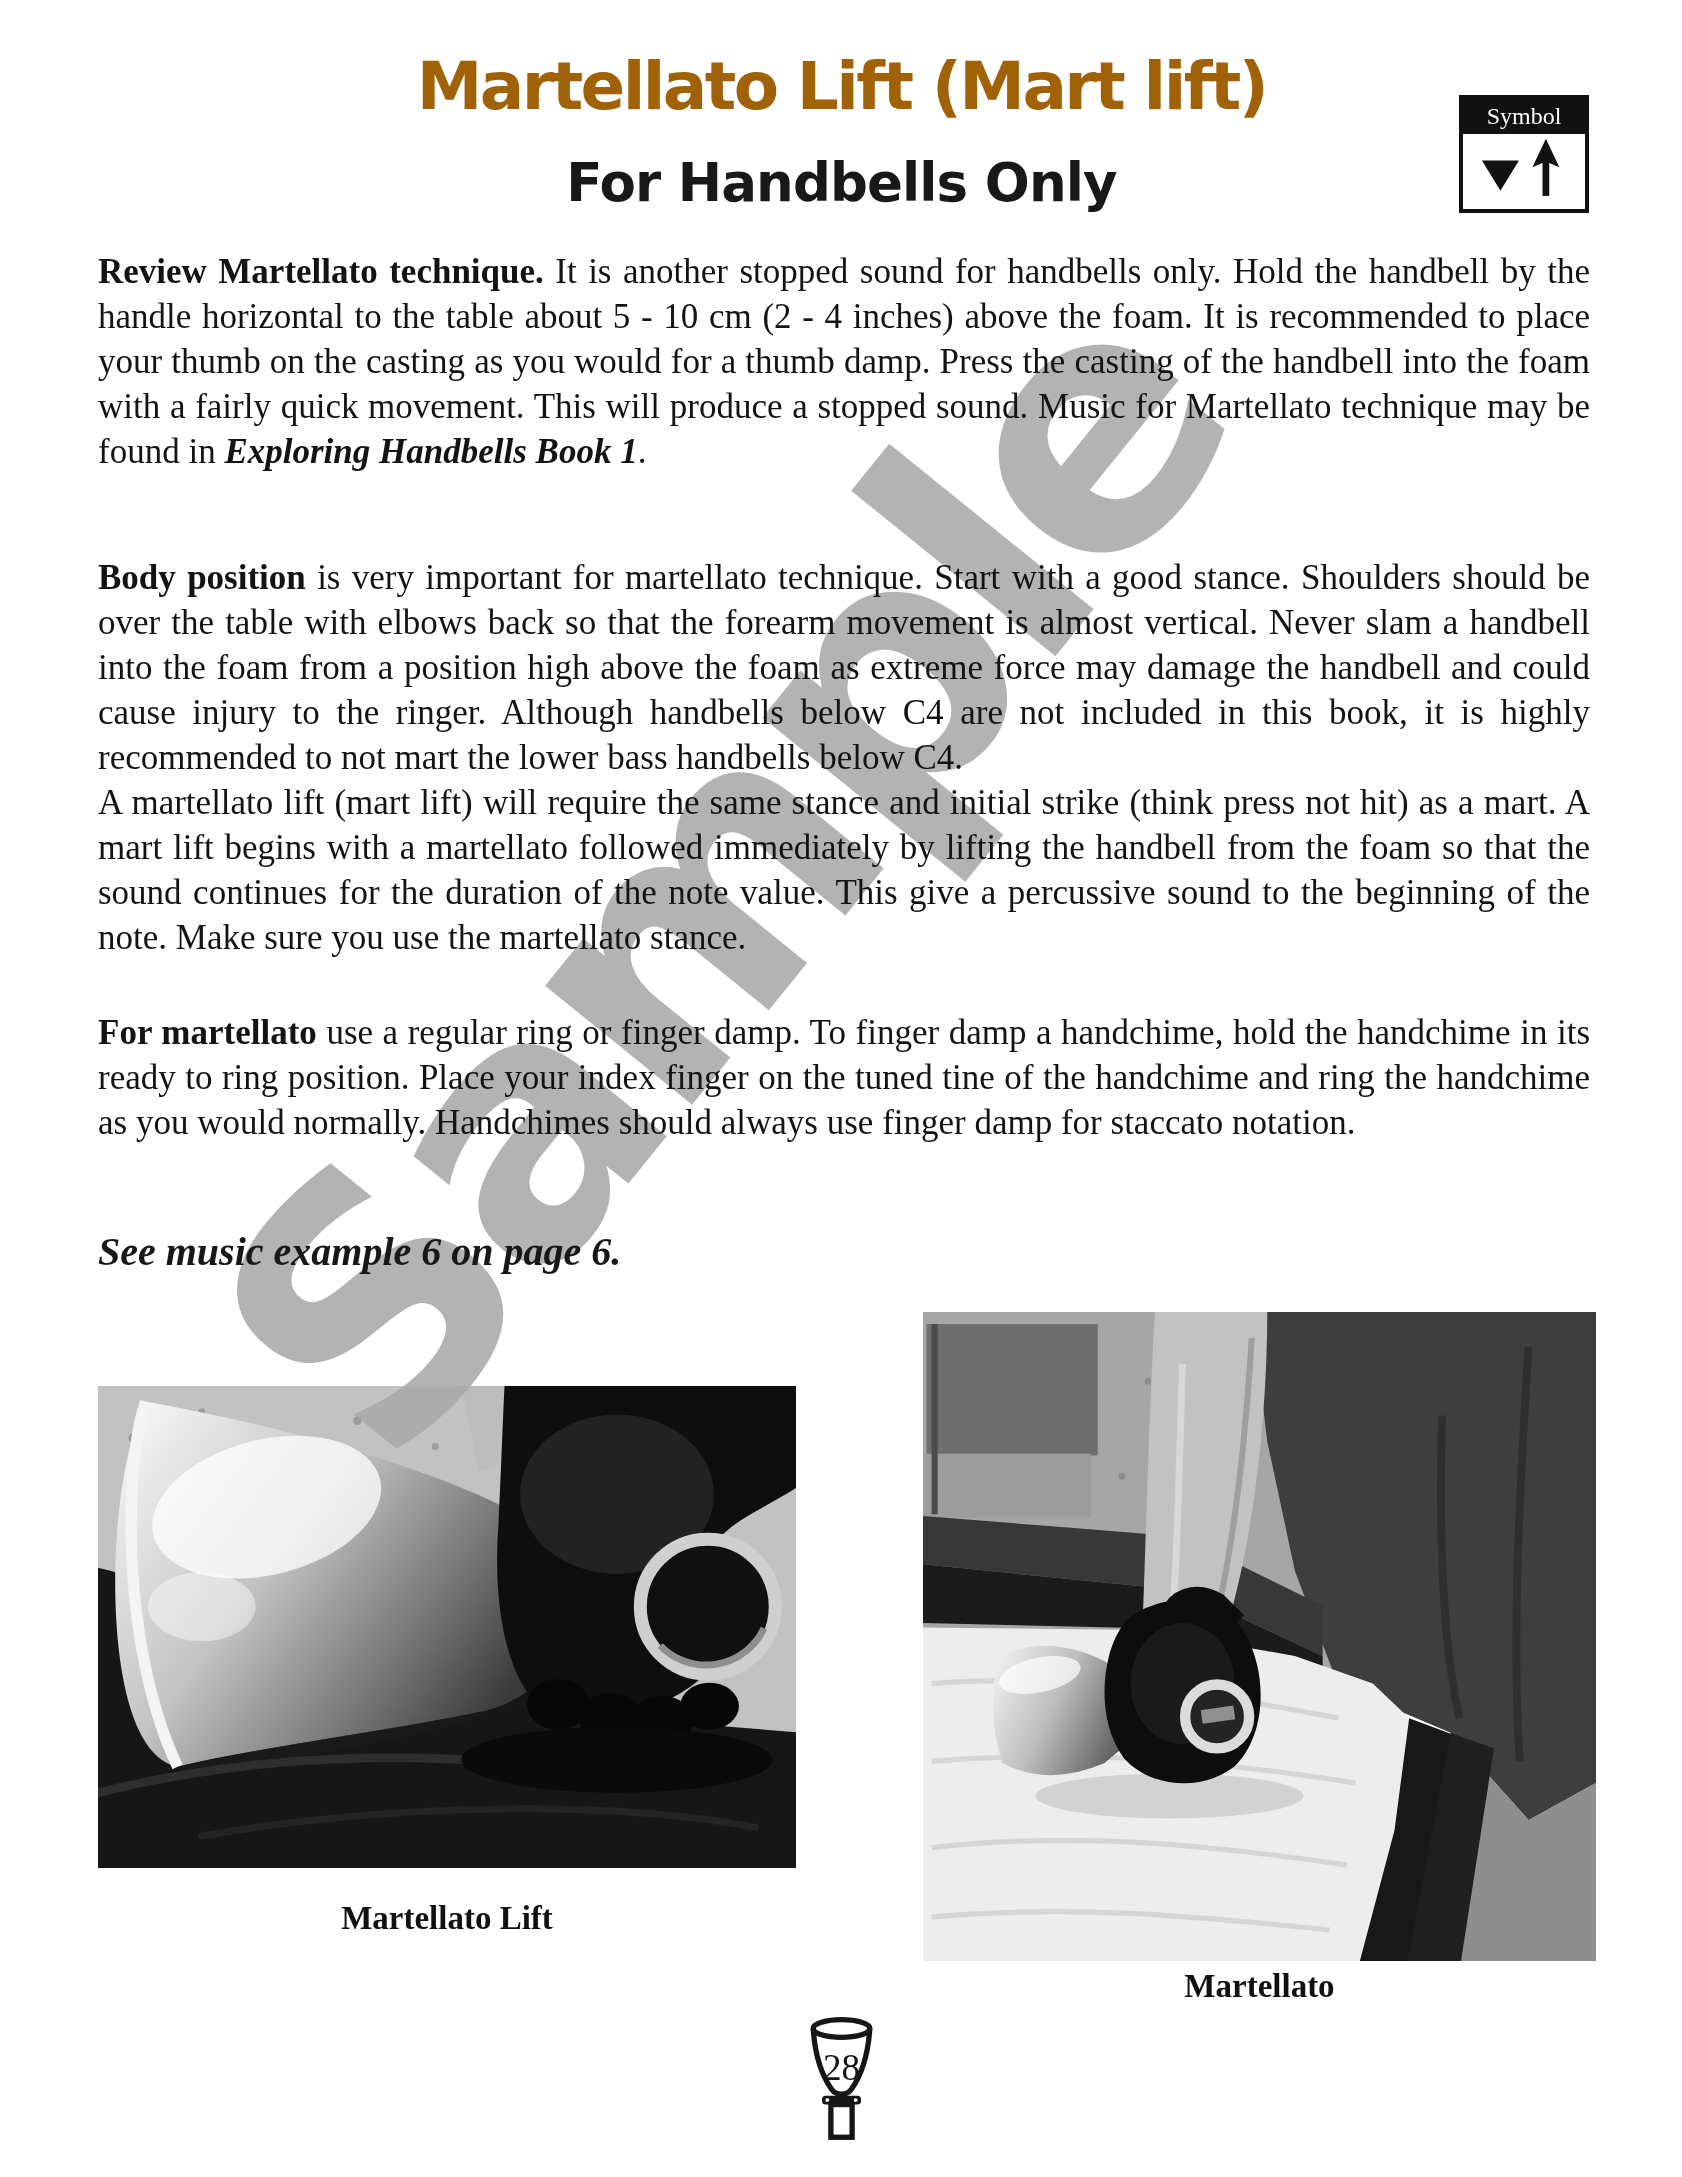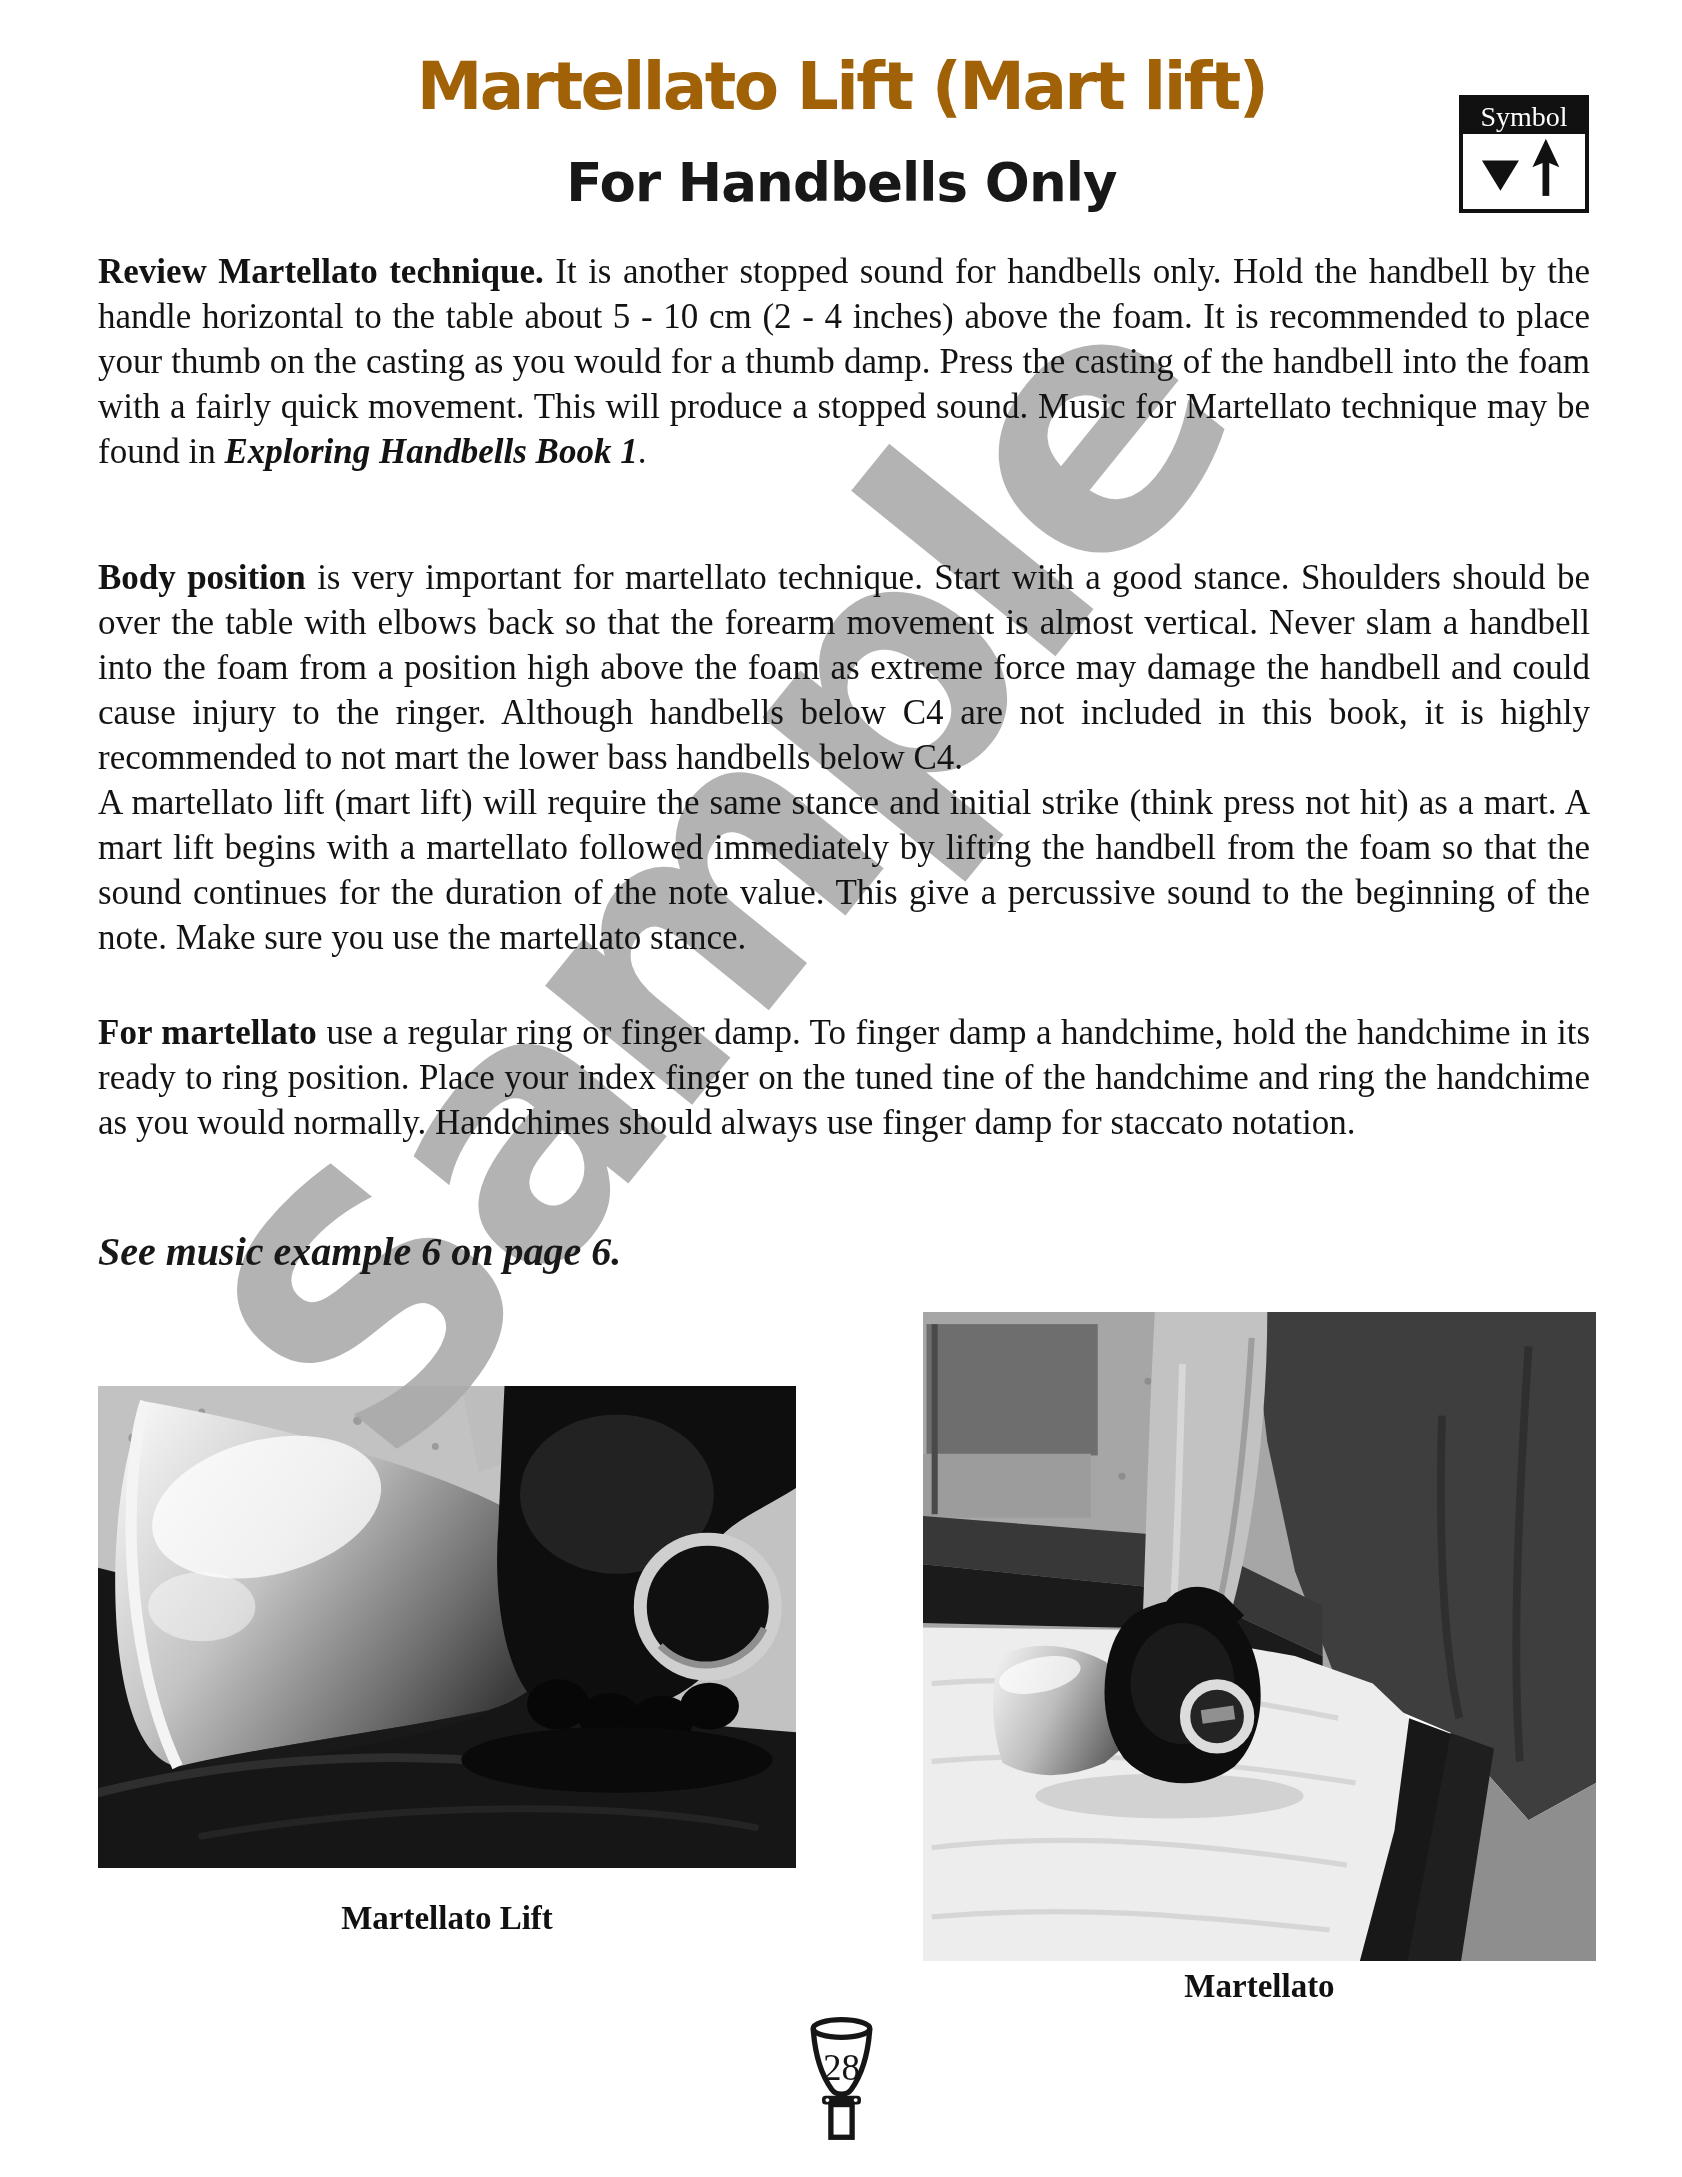--- a/index.html
+++ b/index.html
@@ -9,21 +9,21 @@
   
   .title{position:absolute;top:48px;left:0;width:100%;text-align:center;z-index:3;
          font-family:"DejaVu Sans",sans-serif;font-weight:bold;font-size:66px;
          letter-spacing:-2.6px;color:#a16207;}
   .subtitle{position:absolute;top:152px;left:0;width:100%;text-align:center;z-index:3;
             font-family:"DejaVu Sans",sans-serif;font-weight:bold;font-size:53px;
             letter-spacing:-0.9px;color:#181818;}
   .symbol-box{position:absolute;left:1459px;top:95px;width:130px;height:118px;z-index:4;
               border:4.3px solid #111;background:#fff;box-sizing:border-box;}
   .symbol-head{height:35px;background:#111;color:#fff;text-align:center;
-               font-family:"Liberation Serif",serif;font-size:28px;line-height:35px;}
+               font-family:"Liberation Serif",serif;font-size:24px;line-height:35px;}
   .symbol-body{height:74px;display:flex;align-items:center;justify-content:center;}
 
   
   .para{position:absolute;left:98px;width:1492px;z-index:3;
         font-size:35px;line-height:45px;text-align:justify;}
   .b{font-weight:bold;}
   .bi{font-weight:bold;font-style:italic;}
   .note{position:absolute;left:98px;width:1492px;z-index:3;
         font-size:40px;font-weight:bold;font-style:italic;color:#181818;}
 

